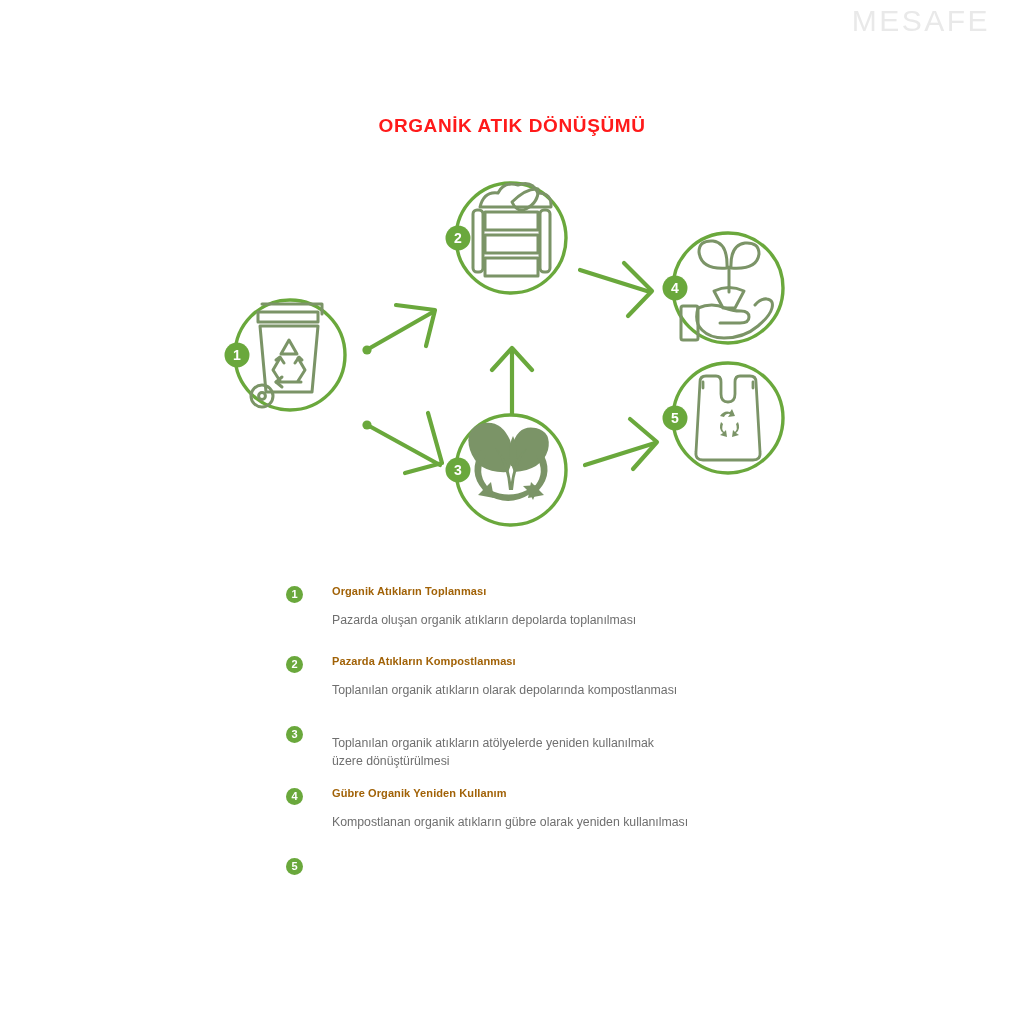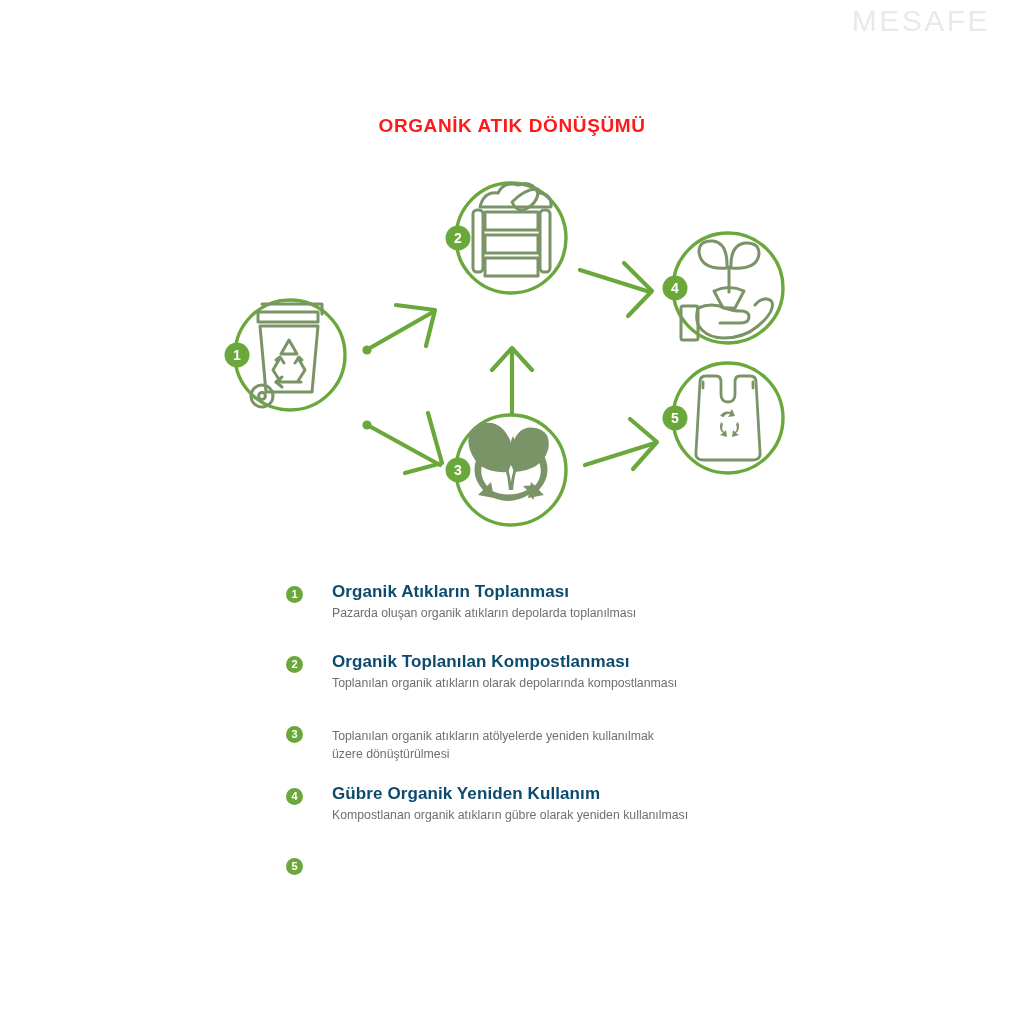--- a/index.html
+++ b/index.html
@@ -77,35 +77,35 @@
     font-size: 11px;
     font-weight: bold;
     line-height: 17px;
     text-align: center;
   }
   .legend-text {
     margin-left: 46px;
   }
   .legend-title {
     font-family: "Liberation Sans", sans-serif;
-    font-size: 17px;
+    font-size: 11px;
     font-weight: bold;
-    color: #0c4a6e;
+    color: #a16207;
     letter-spacing: 0.1px;
     line-height: 17px;
     white-space: nowrap;
   }
   .legend-desc {
     font-family: "Liberation Sans", sans-serif;
     font-size: 12.3px;
     font-weight: normal;
     color: #6f6f6f;
     line-height: 17.5px;
     white-space: pre-line;
-    margin-top: 5px;
+    margin-top: 12px;
   }
 </style>
 </head>
 <body>
 
 <div class="watermark">MESAFE</div>
 
 <div class="title">ORGANİK ATIK DÖNÜŞÜMÜ</div>
 
 <div class="diagram">
@@ -250,21 +250,21 @@
     <div class="badge">1</div>
     <div class="legend-text">
       <div class="legend-title">Organik Atıkların Toplanması</div>
       <div class="legend-desc">Pazarda oluşan organik atıkların depolarda toplanılması</div>
     </div>
   </div>
 
   <div class="legend-item" style="top:70px;">
     <div class="badge">2</div>
     <div class="legend-text">
-      <div class="legend-title">Organik Toplanılan Kompostlanması</div>
+      <div class="legend-title">Pazarda Atıkların Kompostlanması</div>
       <div class="legend-desc">Toplanılan organik atıkların olarak depolarında kompostlanması</div>
     </div>
   </div>
 
   <div class="legend-item" style="top:140px;">
     <div class="badge">3</div>
     <div class="legend-text">
       <div class="legend-desc">Toplanılan organik atıkların atölyelerde yeniden kullanılmak
 üzere dönüştürülmesi</div>
     </div>

